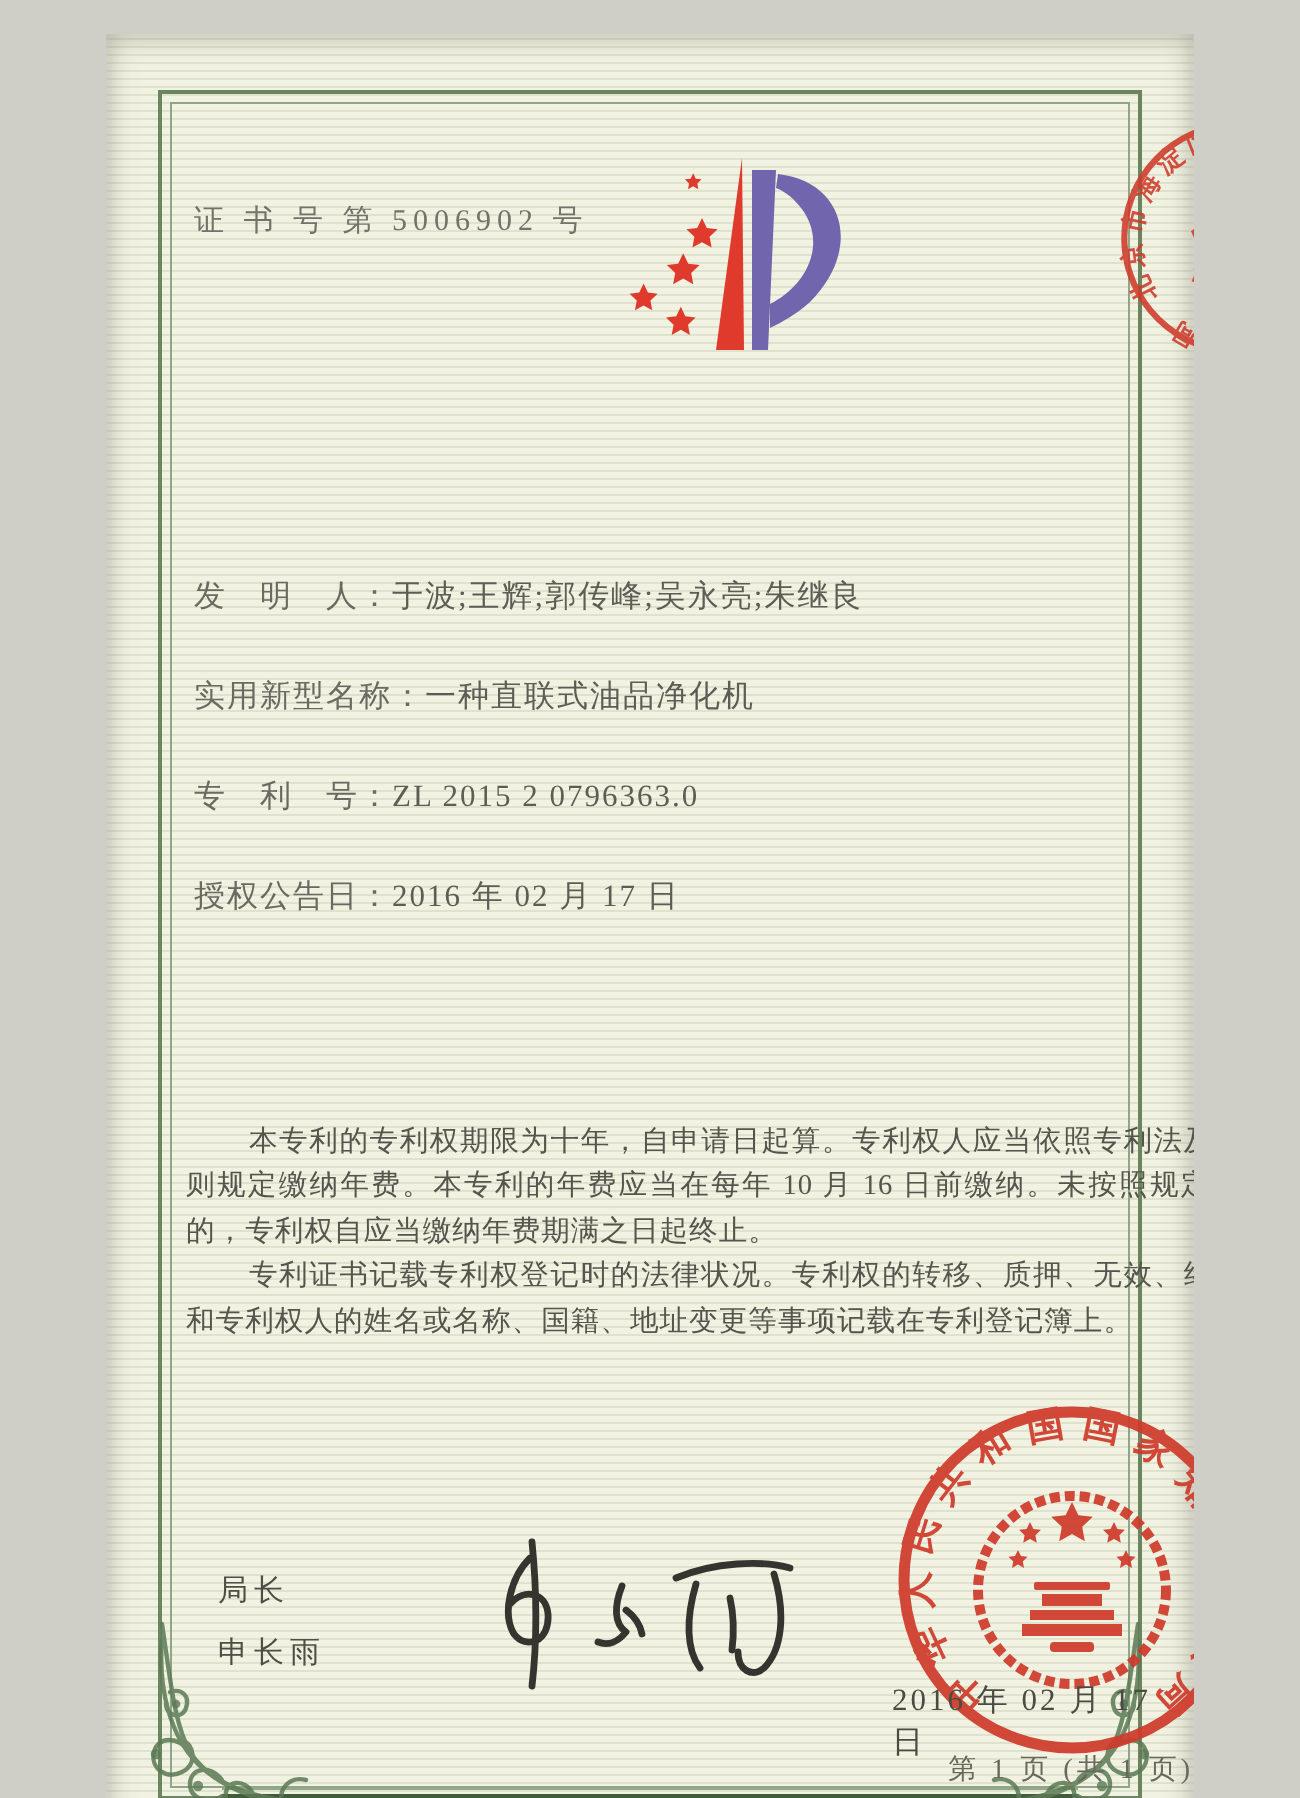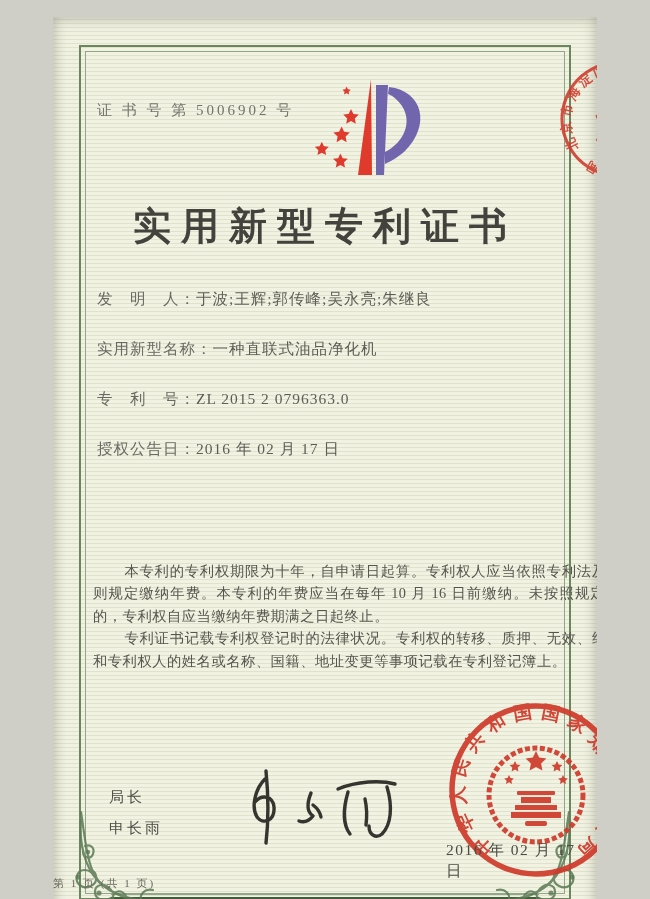--- a/index.html
+++ b/index.html
@@ -40,27 +40,27 @@
   .field{font-size:15.5px;color:#64645c;letter-spacing:1px;line-height:23px;white-space:nowrap;}
   .flabel{color:#6a6a62;}
   .fvalue{color:#5d5d55;}
   
   .body-text{position:absolute;left:40px;top:543px;width:574px;}
   .body-text p{margin:0;font-size:14.3px;line-height:22.4px;text-indent:2.2em;
     color:#56554d;text-align:justify;letter-spacing:.5px;}
   
   .director{position:absolute;left:56px;top:764px;font-size:15px;color:#4e4e47;
     letter-spacing:3px;line-height:31px;
-    font-family:Liberation Sans, sans-serif;}
+    font-family:Liberation Mono, monospace;}
   .signature{position:absolute;left:182px;top:748px;width:175px;height:84px;}
   .office-seal{position:absolute;left:392px;top:682px;width:182px;height:182px;opacity:.92;}
   .issue-date{position:absolute;left:393px;top:823px;font-size:15.5px;color:#4b4b43;
     letter-spacing:1.5px;}
-  .footer{position:absolute;left:0;top:859px;width:100%;text-align:left;
-    font-size:11px;color:#68685d;letter-spacing:2px;}
+  .footer{position:absolute;left:0;top:859px;width:100%;text-align:right;
+    font-size:14px;color:#68685d;letter-spacing:2px;}
   .seal-text{fill:#cf3a2b;font-family:"Liberation Serif", serif;font-weight:bold;}
 </style>
 </head>
 <body>
 
 <div class="page">
 
   <div class="frame-outer"></div>
   <div class="frame-inner"></div>
   <div class="bottom-rule"></div>
@@ -126,21 +126,20 @@
     <text class="seal-text" font-size="12.5">
       <textPath href="#taxTop" startOffset="2" textLength="170">北京市海淀区地方税务局</textPath>
     </text>
     <text class="seal-text" font-size="12">
       <textPath href="#taxBottom" startOffset="12" textLength="105">国家知识产权局</textPath>
     </text>
     <text class="seal-text" x="60" y="56" font-size="11.5" text-anchor="middle">印 花 税</text>
     <text class="seal-text" x="60" y="74" font-size="11.5" text-anchor="middle">代扣专用章</text>
   </svg>
 
-  <h1 class="title">实用新型专利证书</h1>
 
   <div class="fields">
     <div class="field">
       <span class="flabel">发　明　人：</span><span class="fvalue">于波;王辉;郭传峰;吴永亮;朱继良</span>
     </div>
     <div class="field">
       <span class="flabel">实用新型名称：</span><span class="fvalue">一种直联式油品净化机</span>
     </div>
     <div class="field">
       <span class="flabel">专　利　号：</span><span class="fvalue">ZL 2015 2 0796363.0</span>

